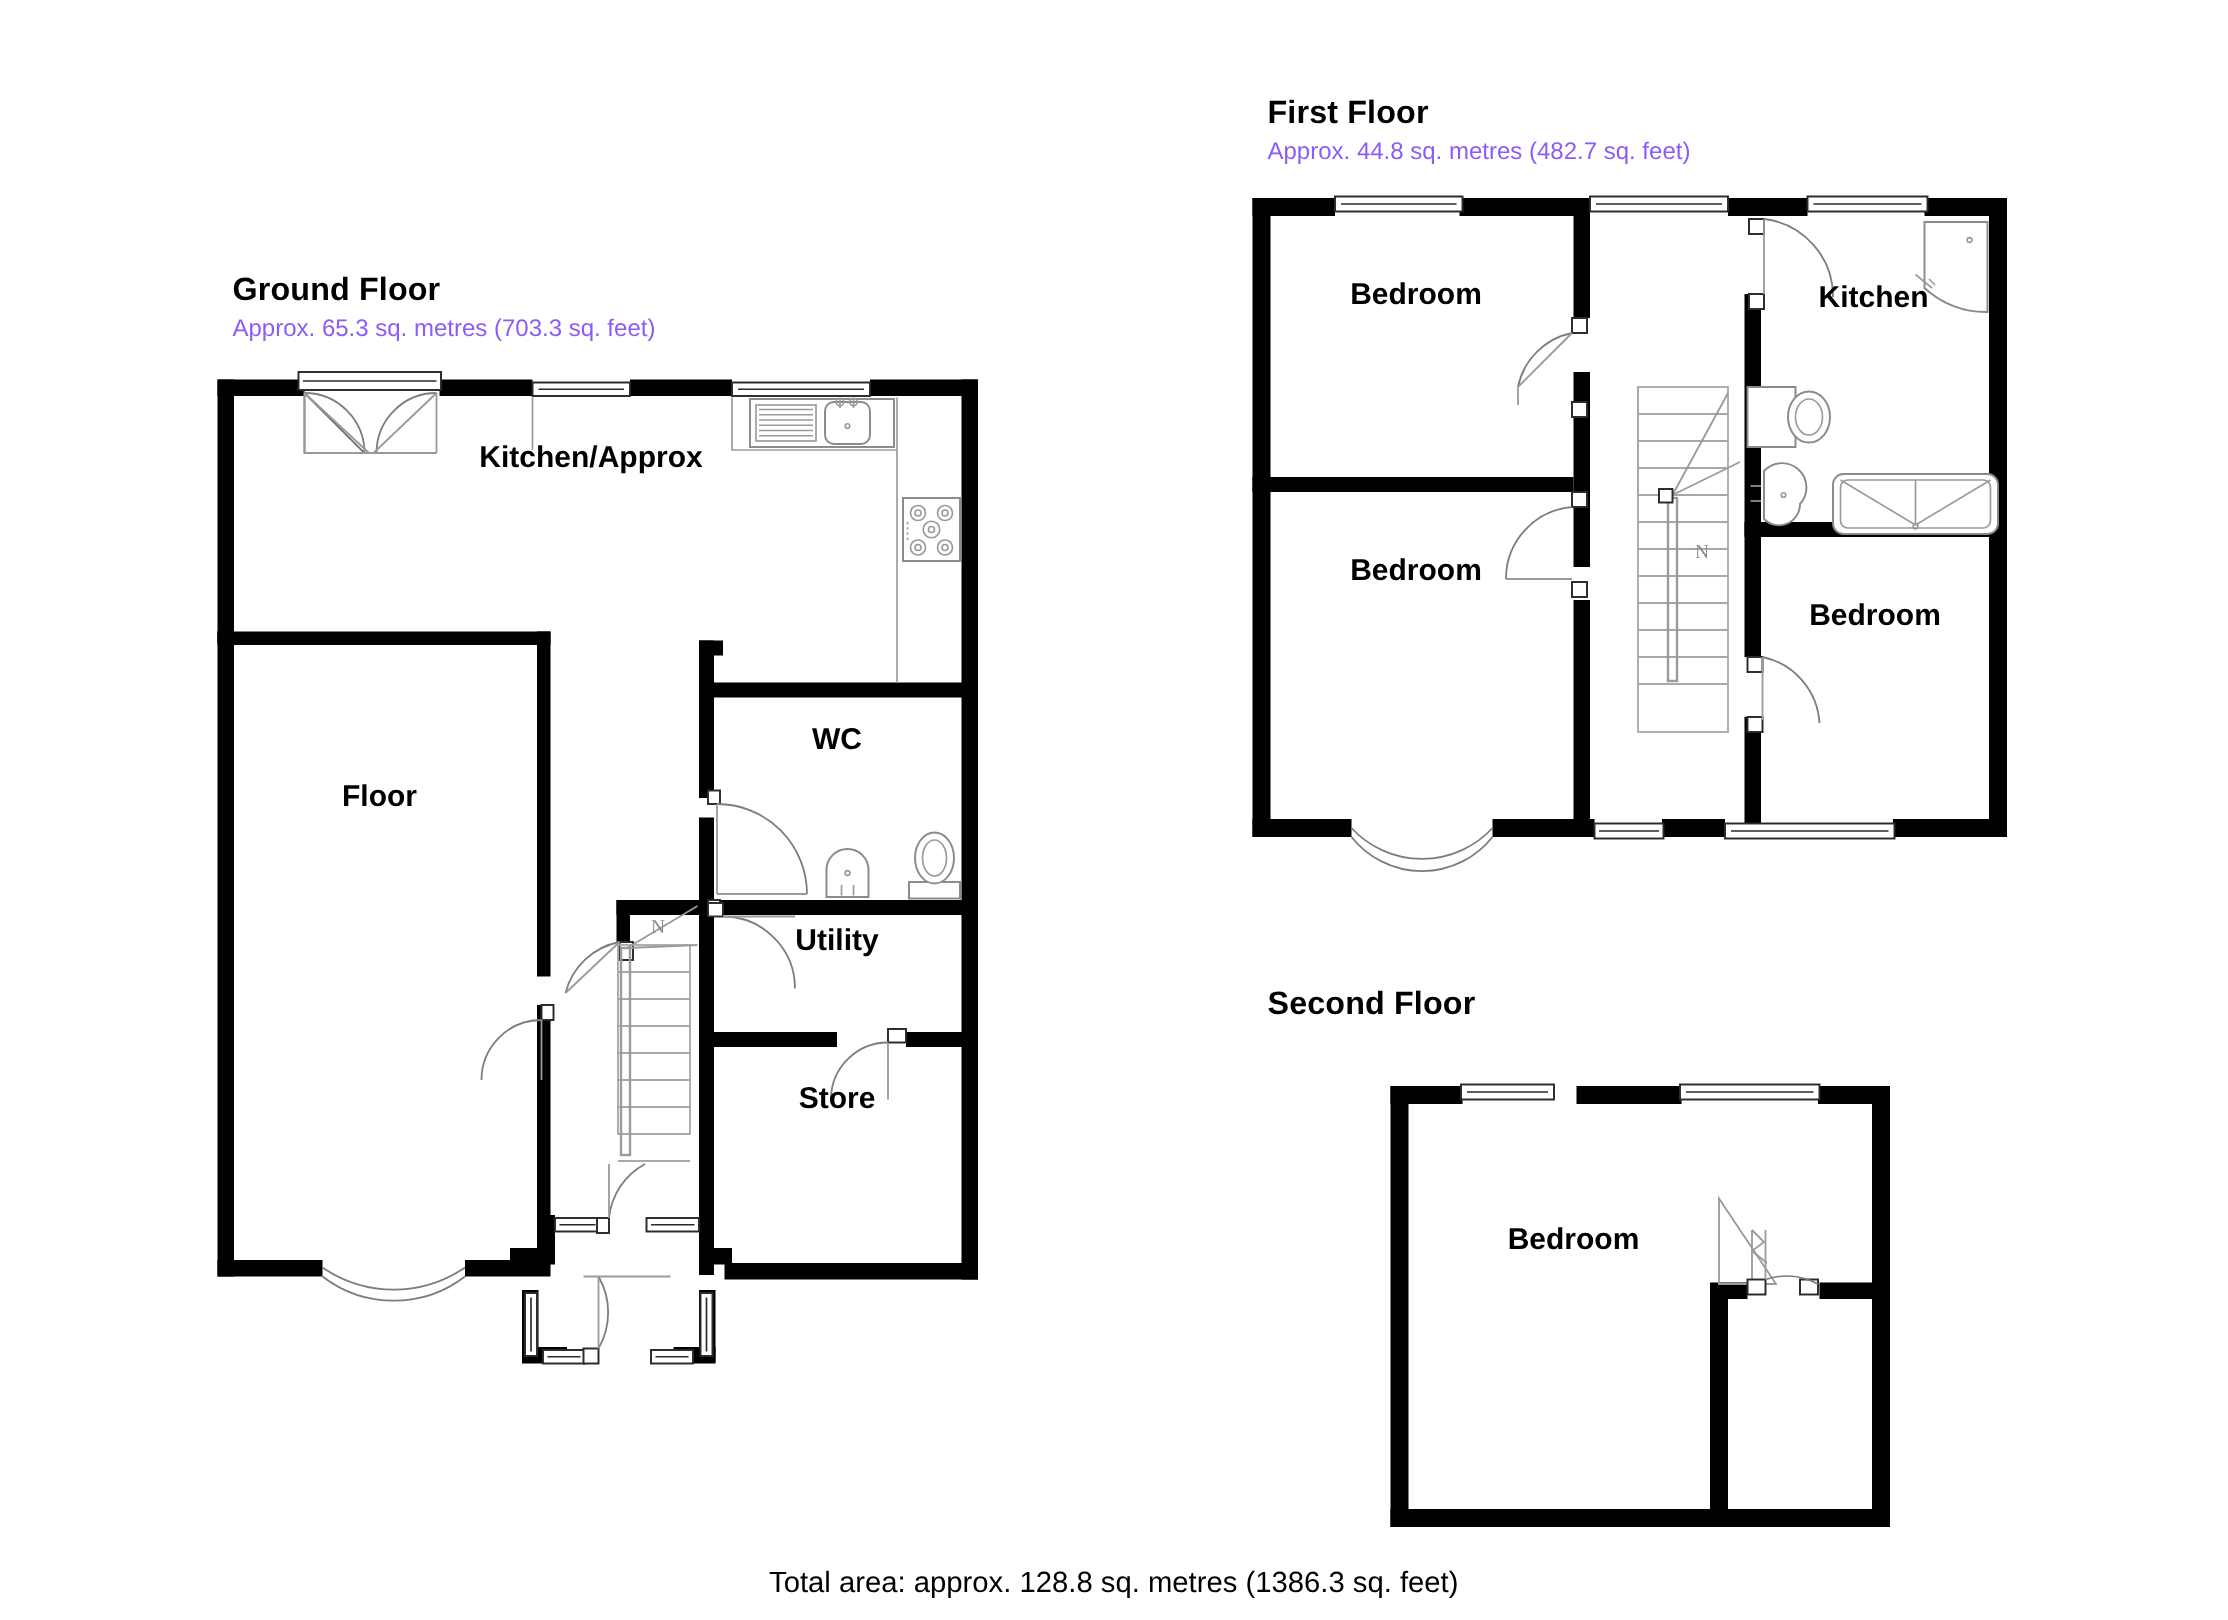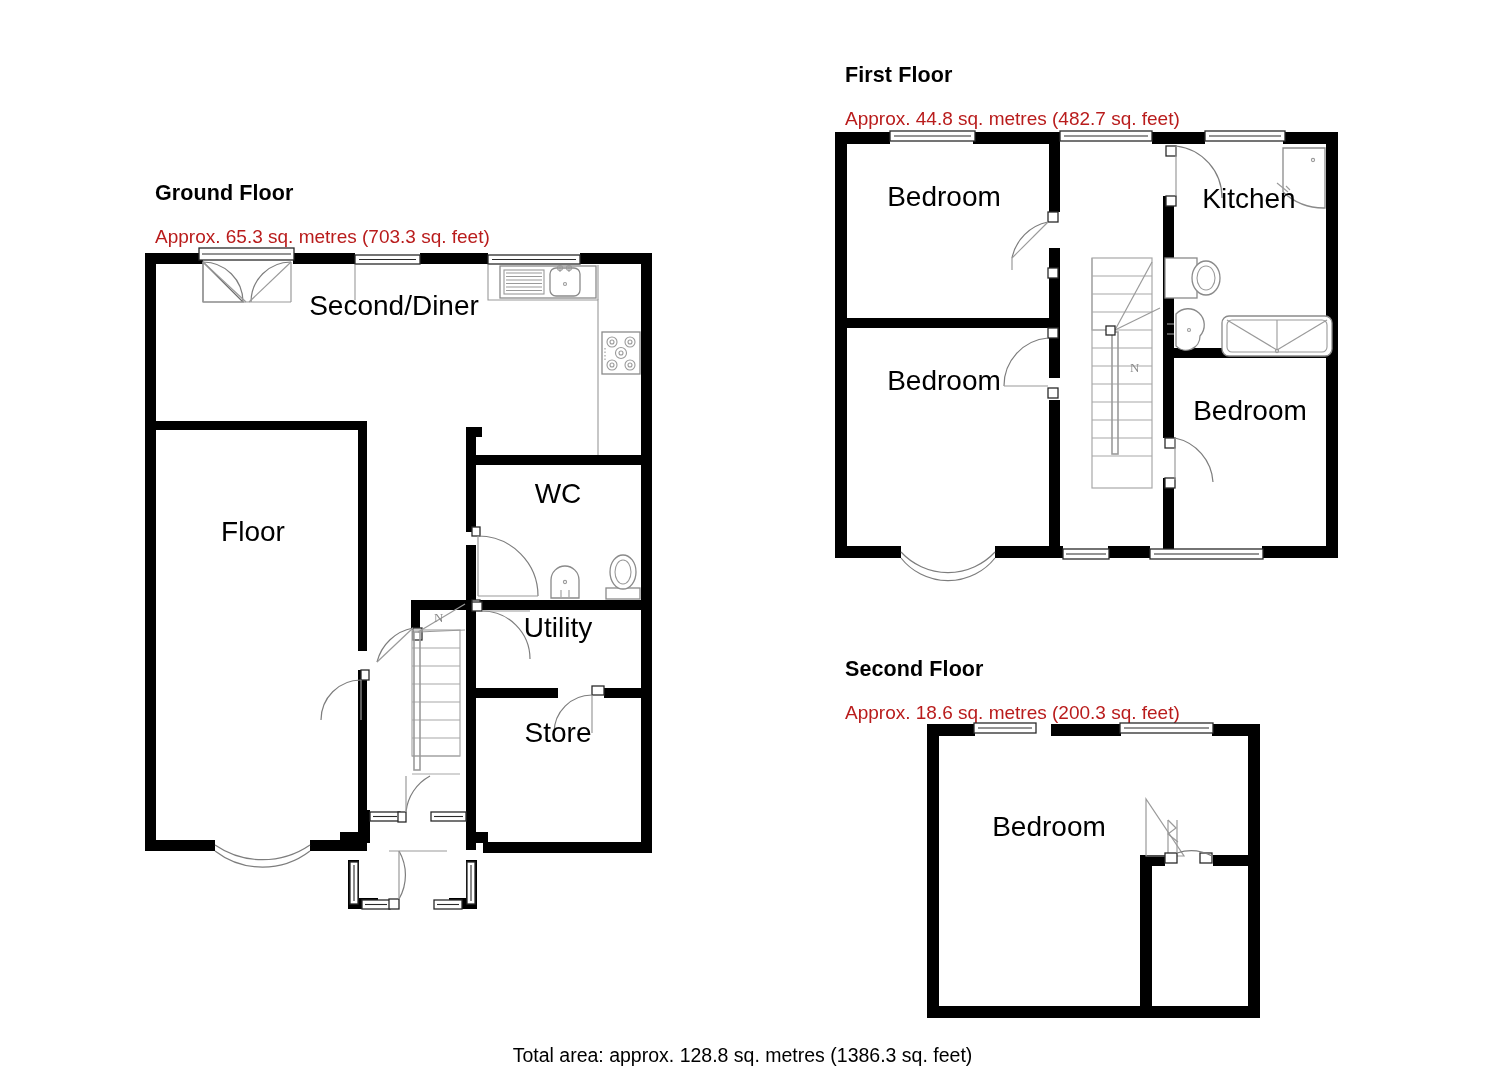--- a/index.html
+++ b/index.html
@@ -42,30 +42,30 @@
   .title-group { position: absolute; text-align: left; }
   .floor-title {
     font-size: 21.5px;
     font-weight: bold;
     color: #000000;
     letter-spacing: 0.1px;
     line-height: 1.1;
     white-space: nowrap;
   }
   .floor-sub {
-    font-size: 19px;
+    font-size: 16px;
     font-weight: normal;
-    color: #b91c1c;
-    margin-top: 20px;
+    color: #8b5cf6;
+    margin-top: 5px;
     white-space: nowrap;
   }
   .room-label {
     position: absolute;
-    font-size: 28px;
-    font-weight: normal;
+    font-size: 20px;
+    font-weight: bold;
     color: #000000;
     white-space: nowrap;
     transform: translate(-50%, -50%);
   }
   #total-area {
     position: absolute;
     left: 0;
     top: 1044px;
     width: 1485px;
     text-align: center;
@@ -84,21 +84,20 @@
     <div class="floor-sub">Approx. 65.3 sq. metres (703.3 sq. feet)</div>
   </div>
 
   <div class="title-group" style="left:845px; top:64px; width:480px;">
     <div class="floor-title">First Floor</div>
     <div class="floor-sub">Approx. 44.8 sq. metres (482.7 sq. feet)</div>
   </div>
 
   <div class="title-group" style="left:845px; top:658px; width:480px;">
     <div class="floor-title">Second Floor</div>
-    <div class="floor-sub">Approx. 18.6 sq. metres (200.3 sq. feet)</div>
   </div>
 
   <svg class="floorplan" viewBox="0 0 1485 1080" xmlns="http://www.w3.org/2000/svg">
 
     <g>
 
       <g>
 
         <rect class="wall" x="145" y="253" width="58" height="11"></rect>
 
@@ -480,21 +479,21 @@
         <line class="thinline" x1="1168" y1="820" x2="1168" y2="856"></line>
         <path class="thinline" d="M 1168 820 L 1176 828 L 1168 834 L 1178 842"></path>
         <rect class="winframe" x="1165" y="853" width="12" height="10"></rect>
         <rect class="winframe" x="1200" y="853" width="12" height="10"></rect>
         <path class="swing" d="M 1177 853 A 44 44 0 0 1 1212 856"></path>
         <line class="thinline" x1="1177" y1="853" x2="1177" y2="820"></line>
       </g>
     </g>
   </svg>
 
-  <div class="room-label" style="left:394px; top:306px;">Second/Diner</div>
+  <div class="room-label" style="left:394px; top:306px;">Kitchen/Approx</div>
   <div class="room-label" style="left:253px; top:532px;">Floor</div>
   <div class="room-label" style="left:558px; top:494px;">WC</div>
   <div class="room-label" style="left:558px; top:628px;">Utility</div>
   <div class="room-label" style="left:558px; top:733px;text-align:right;">Store</div>
 
   <div class="room-label" style="left:944px; top:197px;">Bedroom</div>
   <div class="room-label" style="left:1249px; top:199px;">Kitchen</div>
   <div class="room-label" style="left:944px; top:381px;">Bedroom</div>
   <div class="room-label" style="left:1250px; top:411px;">Bedroom</div>
 

